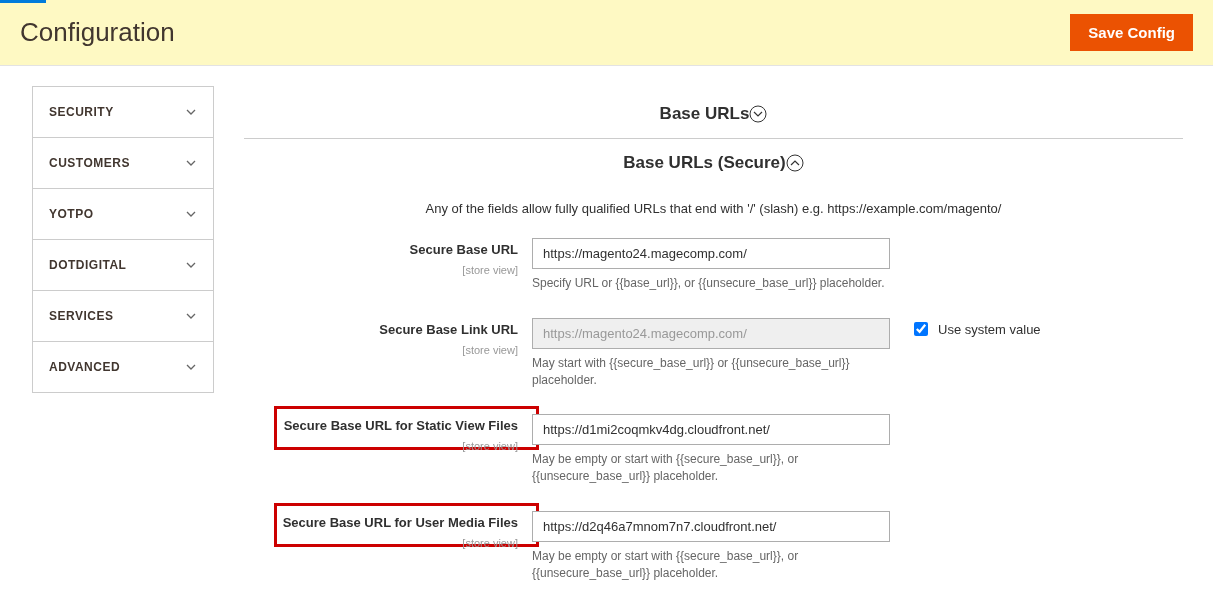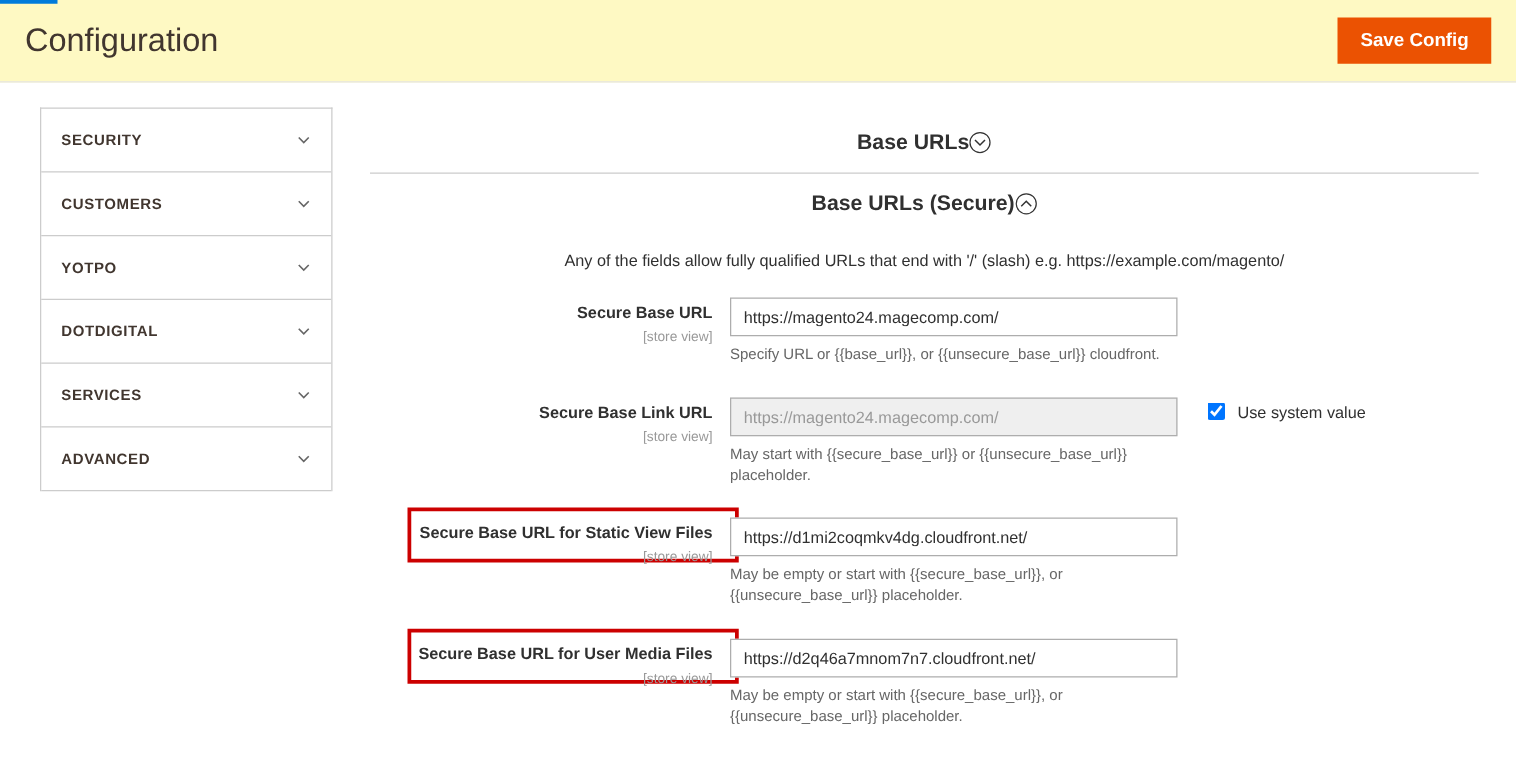--- a/index.html
+++ b/index.html
@@ -39,21 +39,21 @@
     padding: 10px 18px;
     font-size: 15px;
     font-weight: 600;
     cursor: pointer;
   }
   .layout {
     display: flex;
     align-items: flex-start;
   }
   .sidebar {
-    width: 266px;
+    width: 214px;
     padding: 20px 0 20px 32px;
   }
   .sidebar-menu {
     background: #fff;
     border-top: 1px solid #cccccc;
     border-left: 1px solid #cccccc;
     border-right: 1px solid #cccccc;
   }
   .sidebar-item {
     display: flex;
@@ -251,21 +251,21 @@
     <div class="desc">Any of the fields allow fully qualified URLs that end with '/' (slash) e.g. https://example.com/magento/</div>
 
     <div class="field-block">
       <div class="field-row">
         <div class="field-label-col">
           <span class="field-label">Secure Base URL</span>
           <span class="field-scope">[store view]</span>
         </div>
         <div class="field-input-col">
           <input type="text" value="https://magento24.magecomp.com/" style="">
-          <div class="field-note">Specify URL or {{base_url}}, or {{unsecure_base_url}} cloudfront.</div>
+          <div class="field-note">Specify URL or {{base_url}}, or {{unsecure_base_url}} placeholder.</div>
         </div>
       </div>
     </div>
 
     <div class="field-block">
       <div class="field-row">
         <div class="field-label-col">
           <span class="field-label">Secure Base Link URL</span>
           <span class="field-scope">[store view]</span>
         </div>

